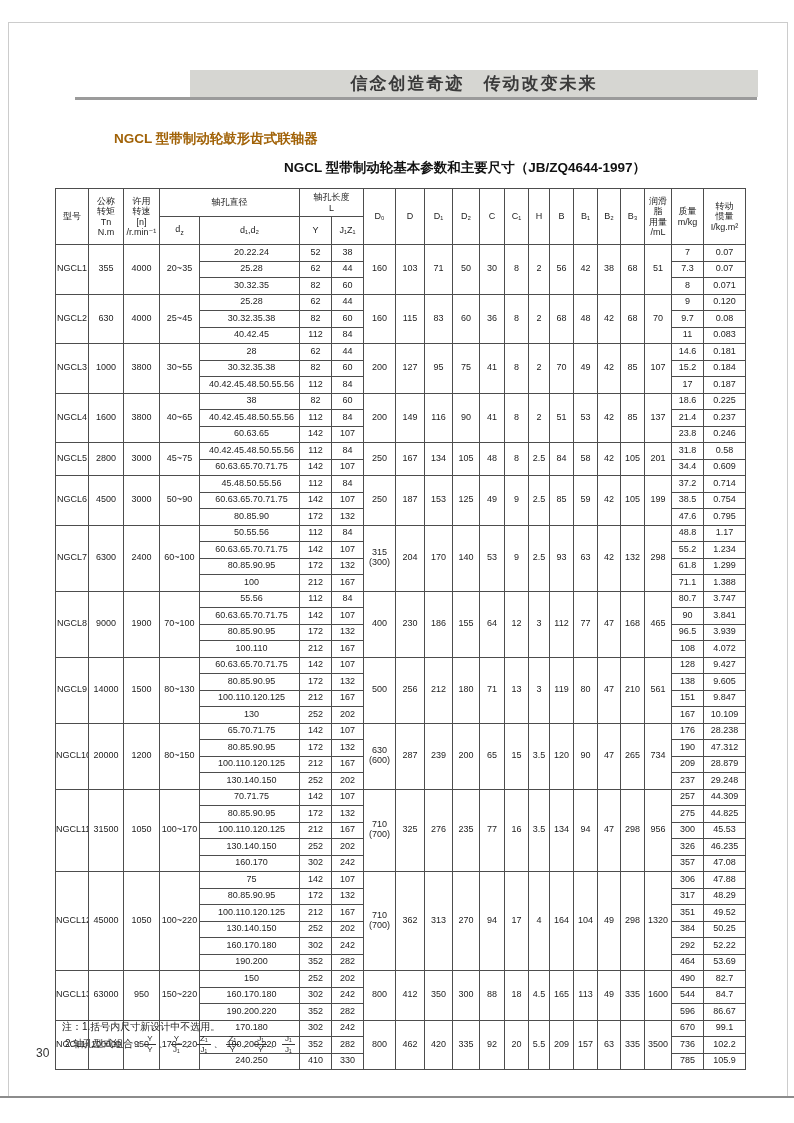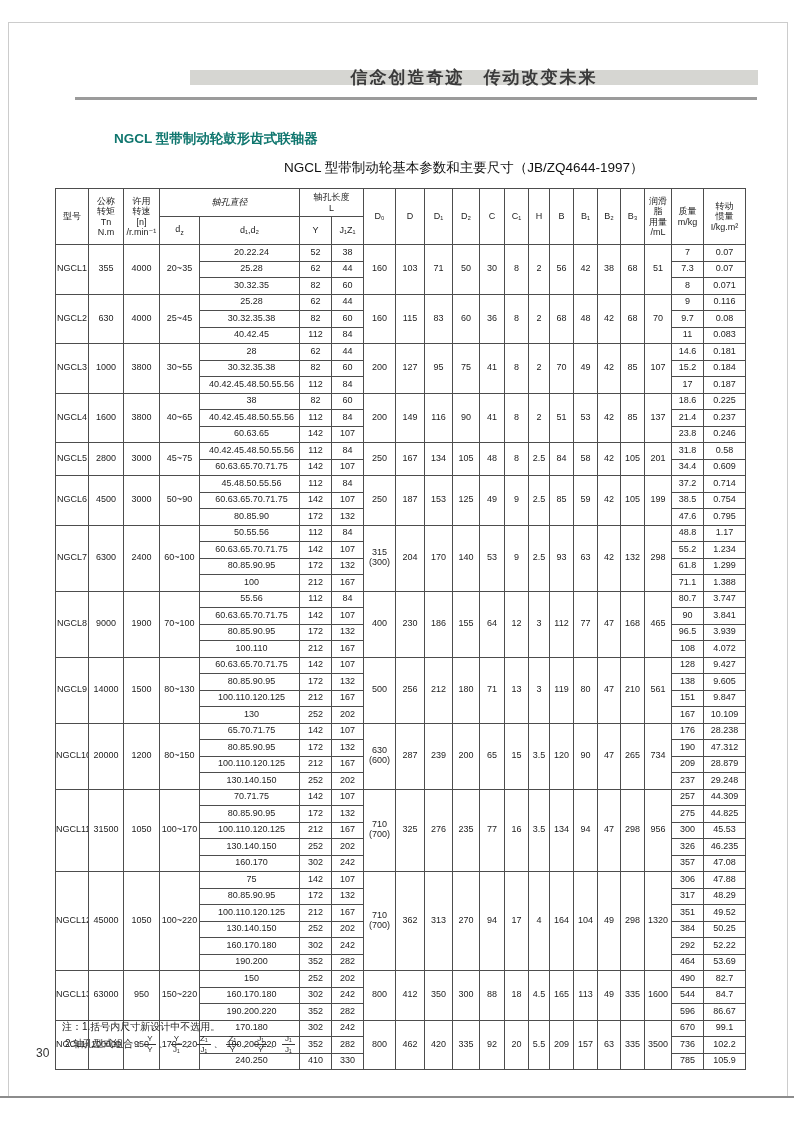--- a/index.html
+++ b/index.html
@@ -4,33 +4,33 @@
 <style>
   html,body{margin:0;padding:0;}
   body{
     width:794px;height:1123px;position:relative;background:#ffffff;
     font-family:"Liberation Sans","DejaVu Sans",sans-serif;color:#1c1c1c;
     -webkit-font-smoothing:antialiased;overflow:hidden;
   }
   .page-frame{position:absolute;left:8px;top:22px;width:778px;height:1074px;
     border:1px solid #cccccc;border-bottom:none;}
   .bottom-line{position:absolute;left:0;top:1096px;width:794px;height:2px;background:#8c8c8c;}
-  .banner{position:absolute;left:190px;top:70px;width:568px;height:15px;background:#d6d6d2;
+  .banner{position:absolute;left:190px;top:70px;width:568px;height:27px;background:#d6d6d2;
     display:flex;align-items:center;justify-content:center;
     font-size:17px;font-weight:bold;color:#3a3a3a;letter-spacing:2px;}
   .banner-line{position:absolute;left:75px;top:97px;width:682px;height:3px;background:#9b9b9b;}
-  .doc-title{position:absolute;left:114px;top:130px;font-size:13.5px;font-weight:bold;color:#0f766e;}
-  .doc-subtitle{position:absolute;left:284px;top:159px;font-size:13.5px;font-weight:normal;color:#111;}
+  .doc-title{position:absolute;left:114px;top:130px;font-size:13.5px;font-weight:bold;color:#a16207;}
+  .doc-subtitle{position:absolute;left:284px;top:159px;font-size:13.5px;font-weight:bold;color:#111;}
 
   table.spec{position:absolute;left:55px;top:188px;width:690px;border-collapse:collapse;table-layout:fixed;}
   .spec th,.spec td{border:1px solid #4d4d4d;text-align:center;font-size:9px;color:#1c1c1c;
     padding:0;overflow:hidden;}
   .spec thead th{height:27px;font-weight:normal;line-height:1.15;white-space:pre-line;}
   .spec tbody td{height:15.5px;line-height:1.1;white-space:pre-line;}
-  .spec .ital{font-style:italic;}
+  .spec .ital{}
   .spec td.c-dlist{text-align:center;padding-left:4px;}
   .spec sub{font-size:6.5px;}
 
   col.w-model{width:33px}col.w-torque{width:35px}col.w-speed{width:36px}
   col.w-drange{width:40px}col.w-dlist{width:100px}col.w-y{width:32px}col.w-jz{width:32px}
   col.w-d0{width:32px}col.w-d{width:29px}col.w-d1{width:28px}col.w-d2{width:27px}
   col.w-c{width:25px}col.w-c1{width:24px}col.w-h{width:21px}col.w-b{width:24px}
   col.w-b1{width:24px}col.w-b2{width:23px}col.w-b3{width:24px}
   col.w-grease{width:27px}col.w-mass{width:32px}col.w-inertia{width:42px}
 
@@ -172,21 +172,21 @@
         <td rowspan="3">60</td>
         <td rowspan="3">36</td>
         <td rowspan="3">8</td>
         <td rowspan="3">2</td>
         <td rowspan="3">68</td>
         <td rowspan="3">48</td>
         <td rowspan="3">42</td>
         <td rowspan="3">68</td>
         <td rowspan="3">70</td>
         <td>9</td>
-        <td>0.116</td>
+        <td>0.120</td>
       </tr>
       <tr>
         <td class="c-dlist">30.32.35.38</td>
         <td>82</td>
         <td>60</td>
         <td>9.7</td>
         <td>0.08</td>
       </tr>
       <tr>
         <td class="c-dlist">40.42.45</td>

